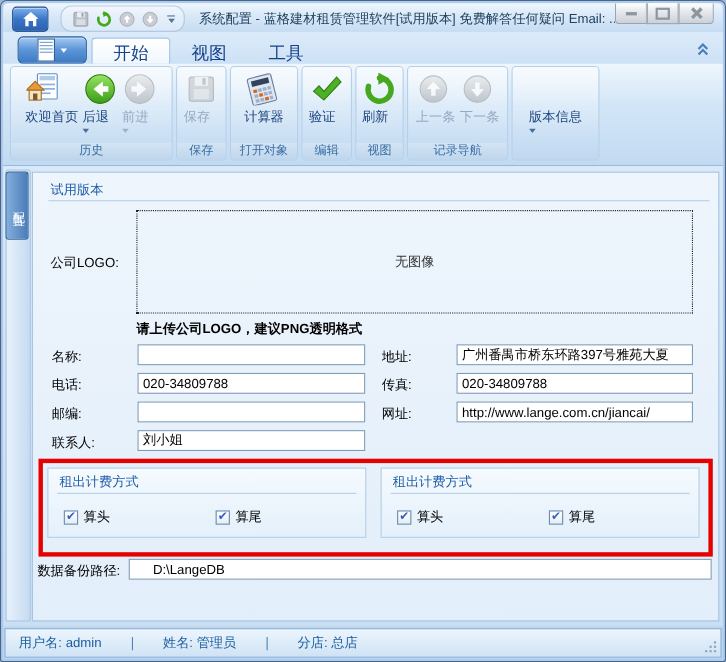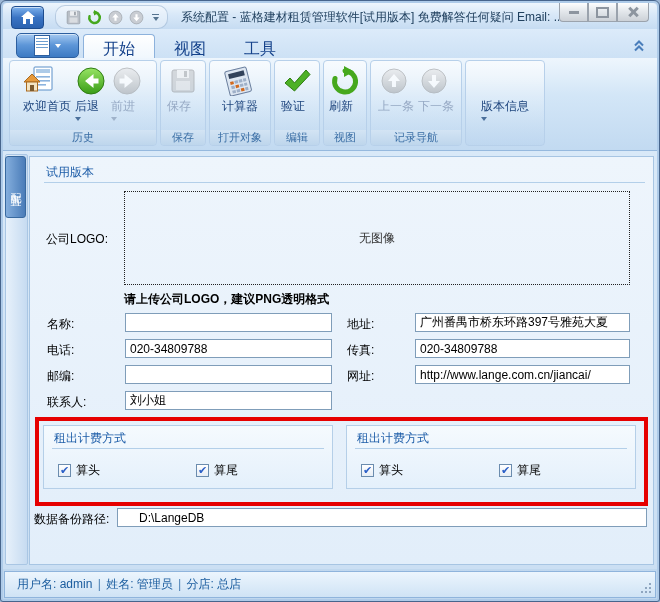--- a/index.html
+++ b/index.html
@@ -94,21 +94,21 @@
     border:1px solid #b5cfe8;background:linear-gradient(#f5fafe,#e4f0fb);}
   .gbox .gtitle{position:absolute;left:10px;top:4px;font-size:12px;color:#1d5da8;}
   .gbox .grule{position:absolute;left:8px;right:8px;top:22px;height:1px;background:#b3cfe9;}
   .cb{position:absolute;top:36px;display:flex;align-items:center;gap:5px;font-size:12px;color:#000;}
   .cb-box{width:13px;height:13px;box-sizing:border-box;border:1px solid #6b8cae;
     background:linear-gradient(#ffffff,#e6edf5);display:flex;align-items:center;justify-content:center;
     color:#2b5fc7;font-size:11px;font-weight:bold;line-height:1;}
   
   .statusbar{position:absolute;left:3px;right:3px;bottom:3px;height:27px;box-sizing:border-box;
     border:1px solid #8fb4dc;background:linear-gradient(#ecf5fd,#cfe3f5);
-    display:flex;align-items:center;padding:0 12px;font-size:12px;color:#1a5c9e;gap:1px;}
+    display:flex;align-items:center;padding:0 12px;font-size:12px;color:#1a5c9e;gap:22px;}
   .grip{position:absolute;right:3px;bottom:3px;width:14px;height:14px;}
   .grip i{position:absolute;width:2px;height:2px;background:#8fa6c0;}
 </style>
 </head>
 <body>
 
 <div class="window">
 
   <div class="titlebar">
     <div class="home-btn">

